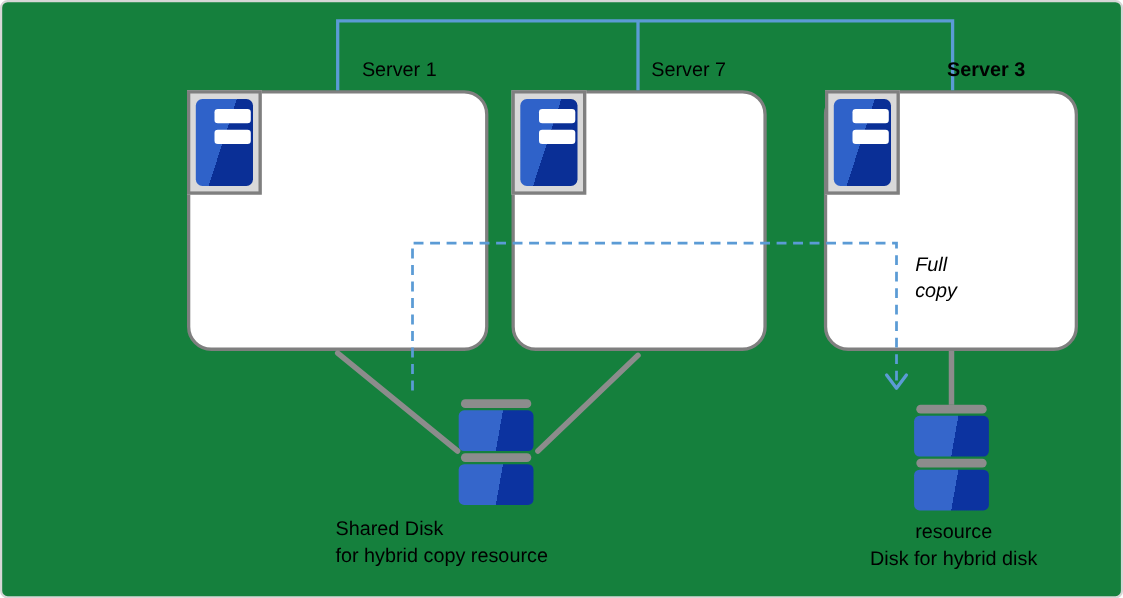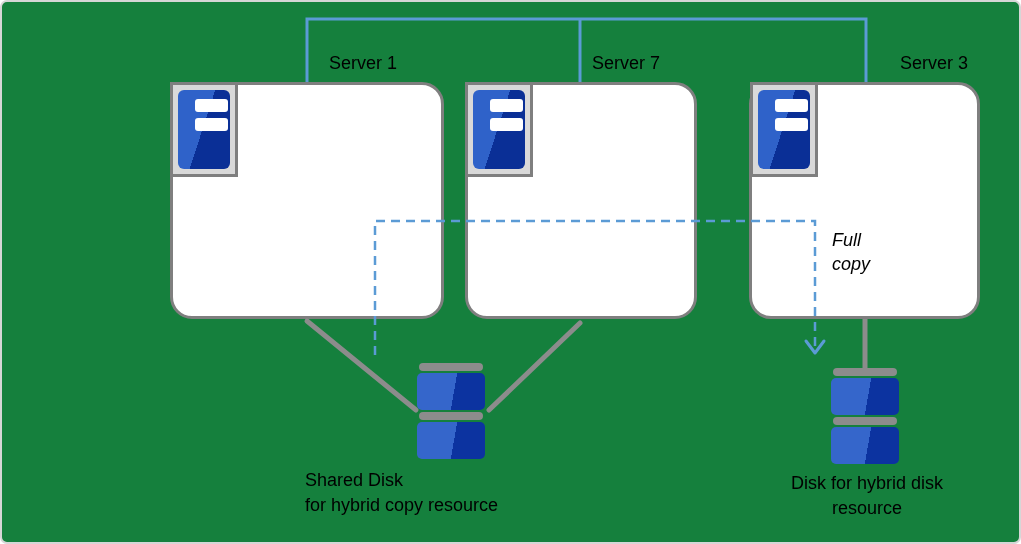--- a/index.html
+++ b/index.html
@@ -70,21 +70,21 @@
   .label{
     position:absolute;
     color:#000000;
     font-size:18px;
     line-height:25px;
     white-space:nowrap;
     z-index:4;
   }
   #server-label-1{left:327px;top:49px;}
   #server-label-2{left:590px;top:49px;}
-  #server-label-3{left:898px;top:49px;}
+  #server-label-3{left:859px;top:49px;font-weight:bold;}
   #full-copy-label{left:830px;top:226px;line-height:24px;font-style:italic;}
   #shared-disk-caption{left:303px;top:466px;width:300px;text-align:left;}
   #hybrid-disk-caption{left:745px;top:469px;width:240px;text-align:center;}
 </style>
 </head>
 <body>
 
 <div id="canvas">
 
   <div class="server-box" id="server-box-1"></div>
@@ -144,17 +144,17 @@
     <div>Full</div>
     <div>copy</div>
   </div>
 
   <div class="label" id="shared-disk-caption">
     <div>Shared Disk</div>
     <div>for hybrid copy resource</div>
   </div>
 
   <div class="label" id="hybrid-disk-caption">
+    <div>resource</div>
     <div>Disk for hybrid disk</div>
-    <div>resource</div>
   </div>
 
 </div>
 
 </body></html>

